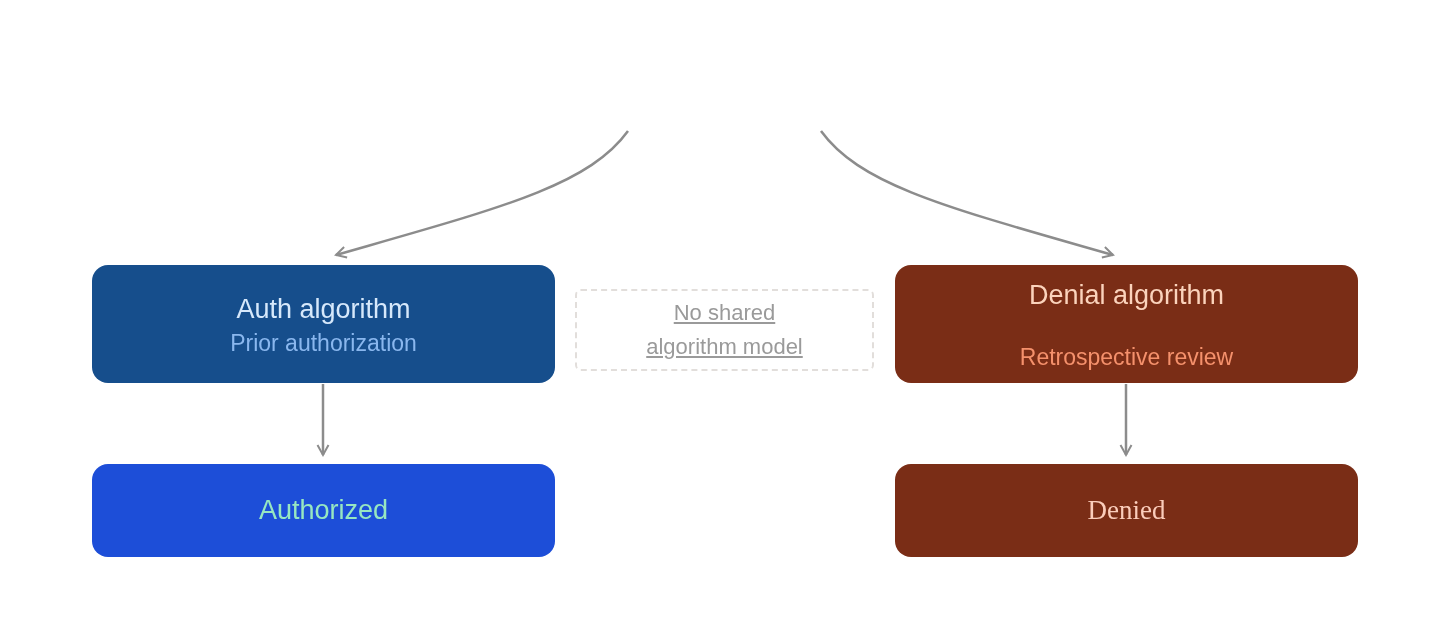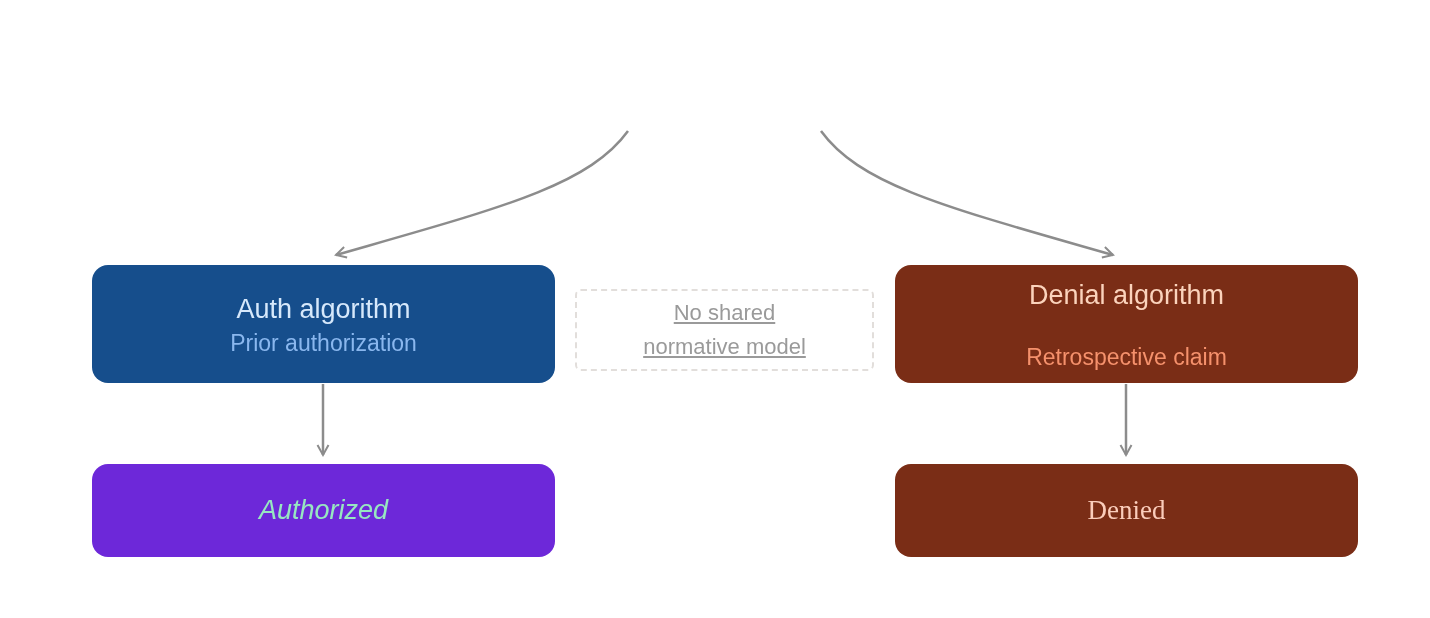--- a/index.html
+++ b/index.html
@@ -88,29 +88,29 @@
   </svg>
 
 
   <div class="node node-auth" style="background-color: rgb(22, 78, 140);">
     <span class="title" style="color: rgb(214, 232, 251);">Auth algorithm</span>
     <span class="subtitle" style="color: rgb(138, 183, 238);">Prior authorization</span>
   </div>
 
   <div class="node node-note" style="color: rgb(154, 154, 154); border-color: rgb(226, 222, 219); text-decoration: underline;">
     <span>No shared</span>
-    <span>normative model</span>
+    <span>algorithm model</span>
   </div>
 
   <div class="node node-denial" style="background-color: rgb(122, 45, 22);">
     <span class="title" style="color: rgb(251, 211, 188);">Denial algorithm</span>
-    <span class="subtitle" style="color: rgb(245, 145, 108);">Retrospective claim</span>
+    <span class="subtitle" style="color: rgb(245, 145, 108);">Retrospective review</span>
   </div>
 
-  <div class="node node-authorized" style="background-color: #6d28d9; color: rgb(151, 231, 193); font-style: italic;">
+  <div class="node node-authorized" style="background-color: #1d4ed8; color: rgb(151, 231, 193);">
     <span>Authorized</span>
   </div>
 
   <div class="node node-denied" style="background-color: rgb(122, 45, 22); color: rgb(251, 205, 187); font-family: Liberation Serif, serif;">
     <span>Denied</span>
   </div>
 
 </div>
 
 </body></html>

